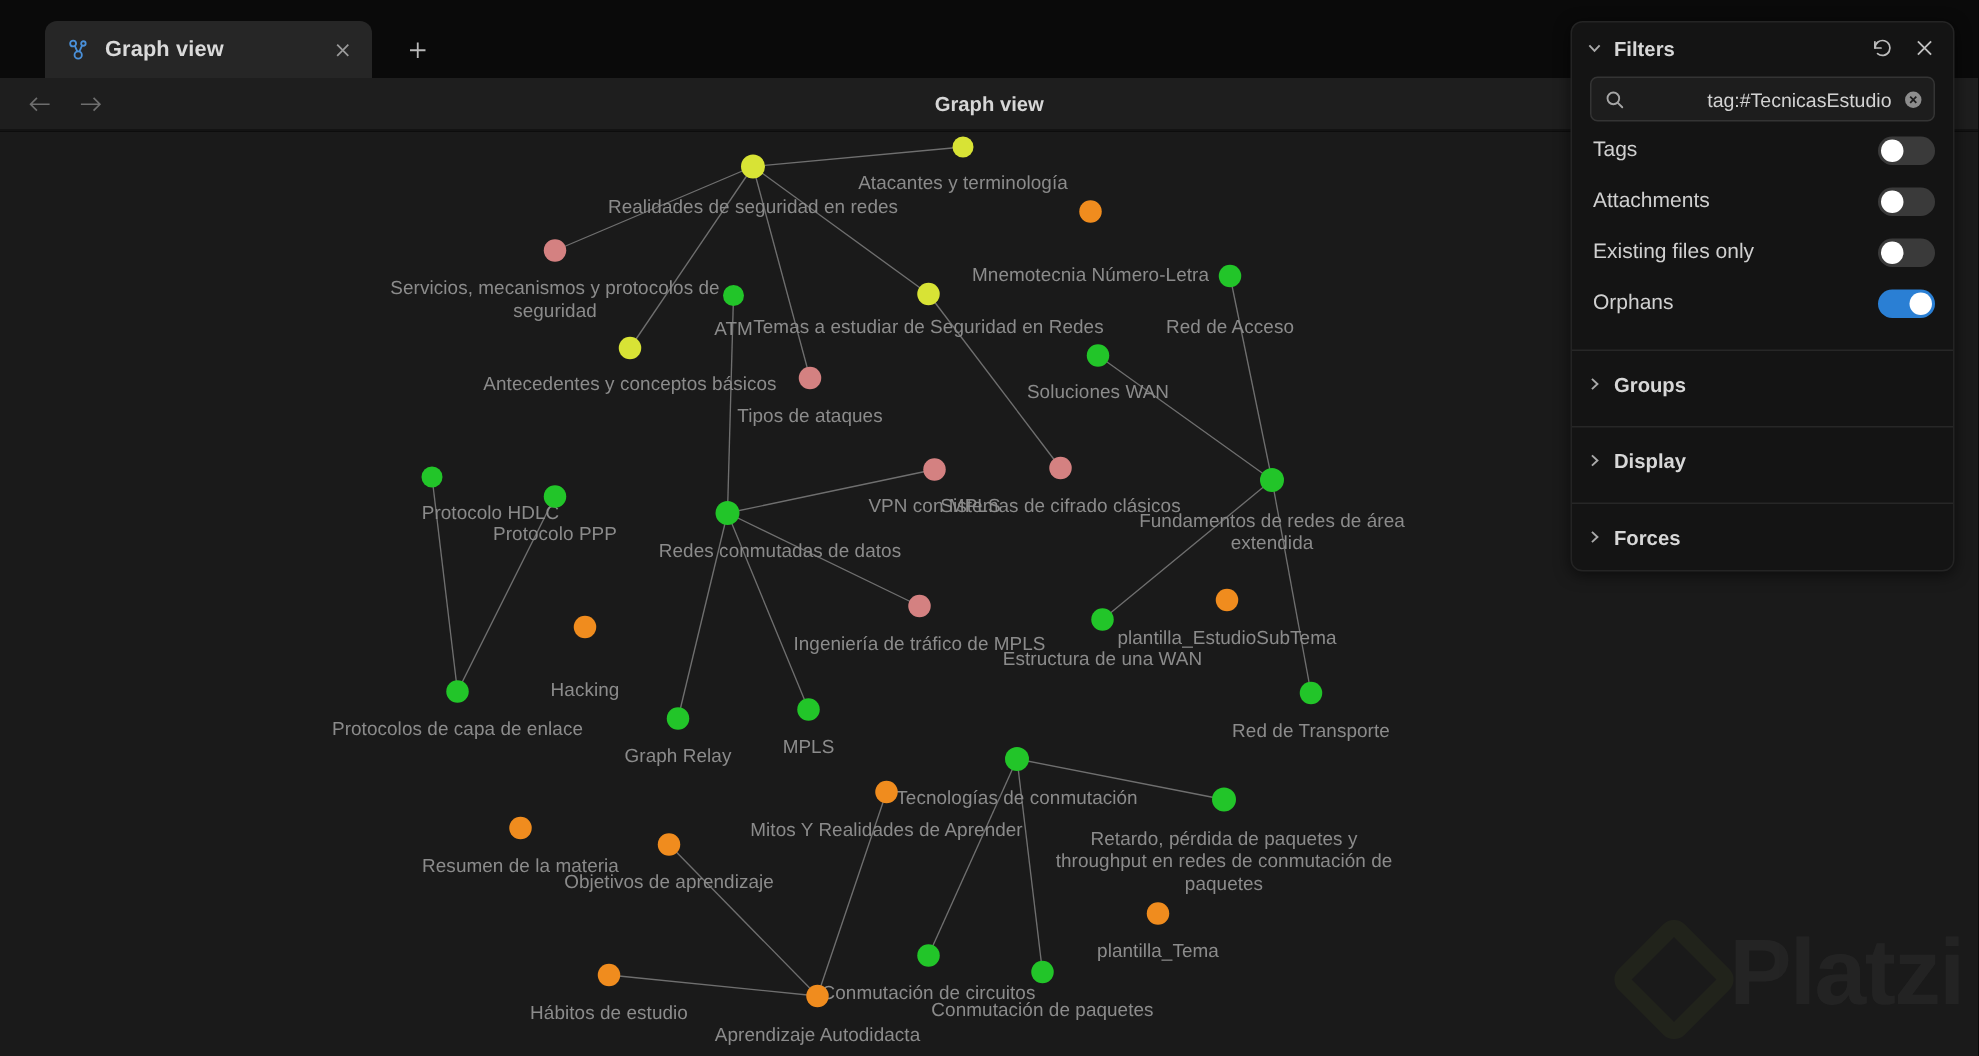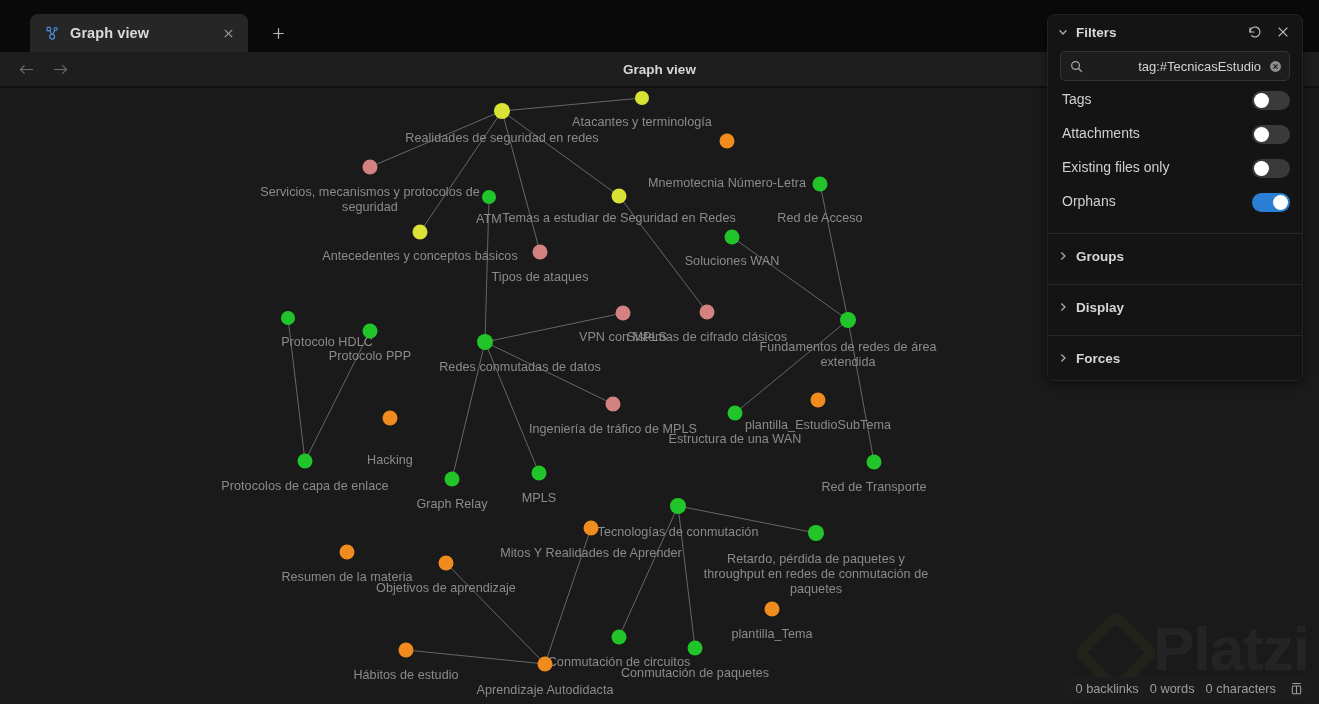--- a/index.html
+++ b/index.html
@@ -481,26 +481,14 @@
           <span class="chev">
             <svg width="12" height="12" viewBox="0 0 14 14" stroke="currentColor" stroke-width="1.5" fill="none">
               <path d="M5 3 L9.3 7 L5 11"></path>
             </svg>
           </span>
           <span class="h-title">Forces</span>
         </div>
       </div>
   </div>
 
-  <div class="statusbar">
-    <span class="st">0 backlinks</span>
-    <span class="st">0 words</span>
-    <span class="st">0 characters</span>
-    <span class="st-icon">
-      <svg width="13" height="14" viewBox="0 0 14 15" stroke="currentColor" stroke-width="1.15" fill="none">
-        <path d="M2.5 1.6 H11.5"></path>
-        <rect x="2.5" y="4.2" width="9" height="8.4" rx="1.1"></rect>
-        <path d="M7 4.2 V12.6"></path>
-      </svg>
-    </span>
-  </div>
 
 </div>
 
 </body></html>

